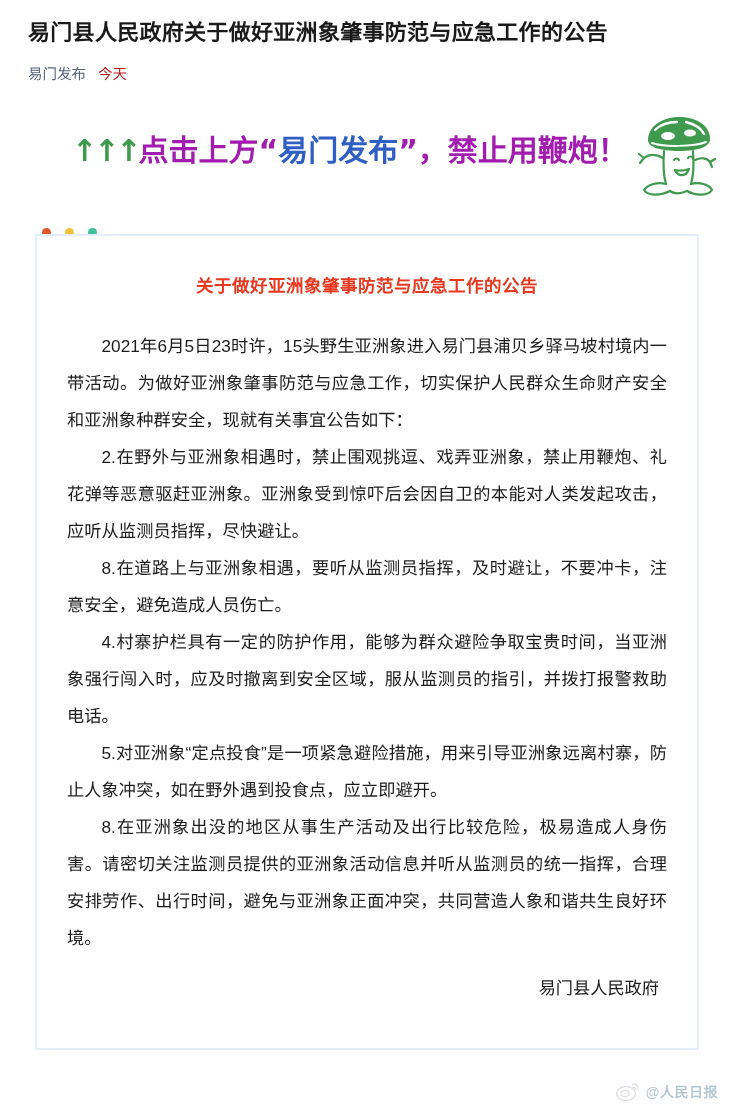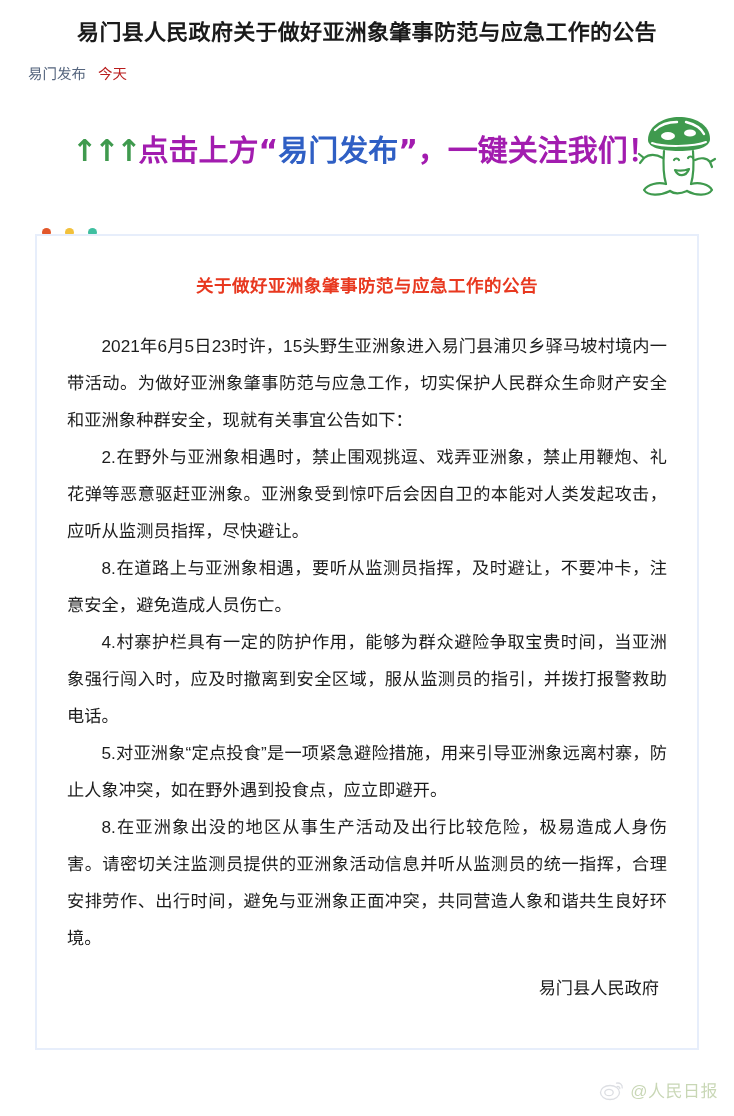--- a/index.html
+++ b/index.html
@@ -22,21 +22,20 @@
     padding: 18px 28px 0 28px;
   }
   .article-title {
     font-size: 22px;
     line-height: 30px;
     font-weight: 700;
     color: #1a1a1a;
     letter-spacing: 0.3px;
     margin: 0;
     white-space: nowrap;
-    text-align: center;
   }
   .article-meta {
     margin-top: 16px;
     font-size: 14.5px;
     line-height: 20px;
     display: flex;
     align-items: baseline;
     gap: 12px;
   }
   .meta-source {
@@ -156,44 +155,44 @@
   .watermark {
     position: absolute;
     right: 16px;
     bottom: 14px;
     display: flex;
     align-items: center;
     gap: 5px;
     opacity: 0.30;
   }
   .watermark-label {
-    font-size: 17px;
-    color: #4d7c0f;
-    font-weight: 400;
+    font-size: 14px;
+    color: #0c4a6e;
+    font-weight: 700;
     letter-spacing: 0.5px;
   }
   .weibo-eye {
     width: 26px;
     height: 22px;
   }
 </style>
 </head>
 <body>
 
 <div class="article-header">
   <h1 class="article-title">易门县人民政府关于做好亚洲象肇事防范与应急工作的公告</h1>
   <div class="article-meta">
     <span class="meta-source">易门发布</span>
     <span class="meta-time">今天</span>
   </div>
 </div>
 
 <div class="promo-banner">
   <div class="promo-text">
-    <span class="promo-arrows">↑↑↑</span><span class="promo-green">点击上方</span><span class="promo-green">“</span><span class="promo-blue">易门发布</span><span class="promo-green">”</span><span class="promo-green">，一键关注我们！</span>
+    <span class="promo-arrows">↑↑↑</span><span class="promo-green">点击上方</span><span class="promo-green">“</span><span class="promo-blue">易门发布</span><span class="promo-green">”</span><span class="promo-green">，禁止用鞭炮！</span>
   </div>
 
   <svg class="mascot" viewBox="0 0 104 92">
     <g fill="none" stroke="#3f9a4e" stroke-width="2.2" stroke-linecap="round" stroke-linejoin="round">
 
       <path d="M26 26 C26 10, 44 3, 57 3 C72 3, 88 10, 88 25 C88 33, 76 37, 57 37 C38 37, 26 33, 26 26 Z" fill="#3f9a4e" stroke="none"></path>
       <path d="M33 16 C38 11, 46 8, 55 8" stroke="#ffffff" stroke-width="2.4"></path>
       <path d="M64 8 C72 10, 79 14, 82 20" stroke="#ffffff" stroke-width="2.4"></path>
       <ellipse cx="46" cy="22" rx="7" ry="4" fill="#ffffff" stroke="none"></ellipse>
       <ellipse cx="68" cy="19" rx="6" ry="3.6" fill="#ffffff" stroke="none"></ellipse>

